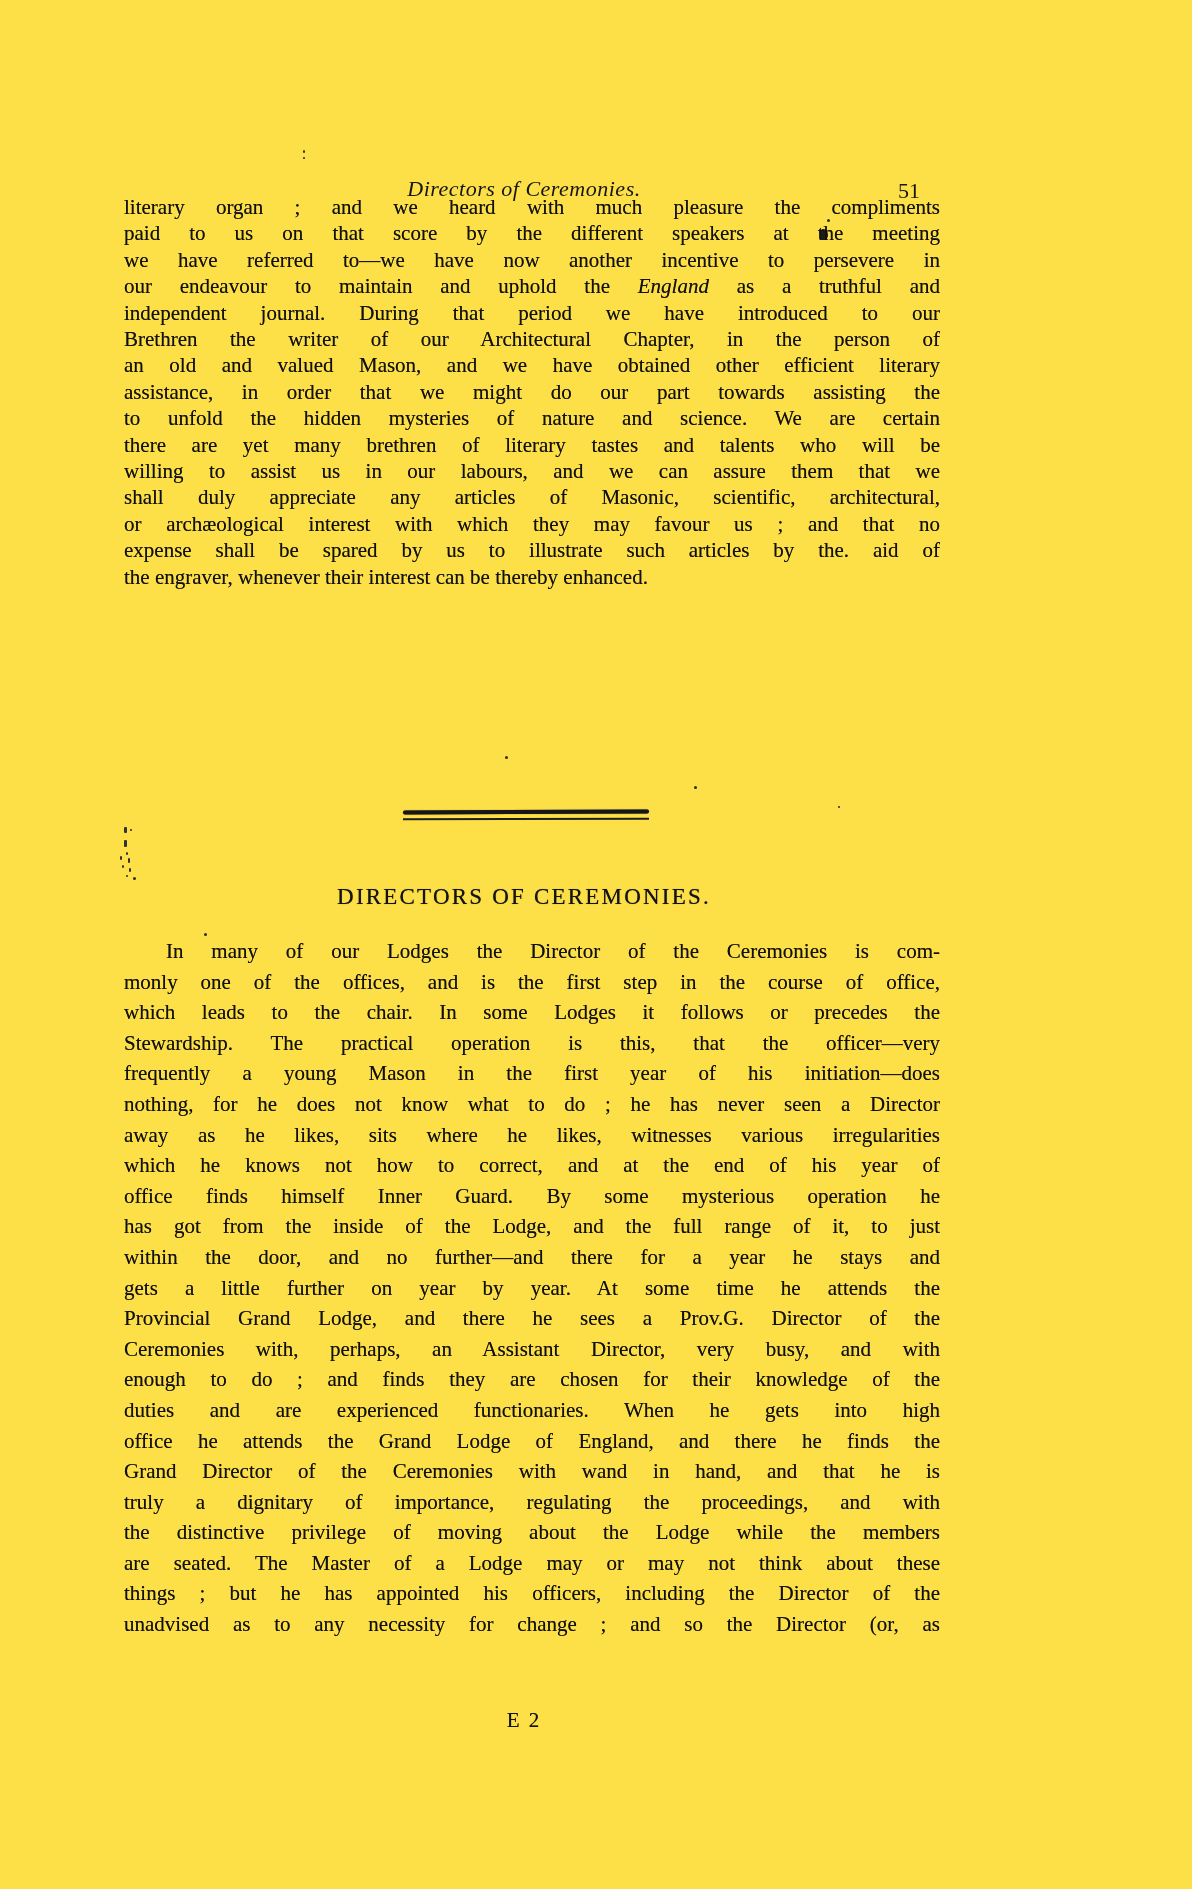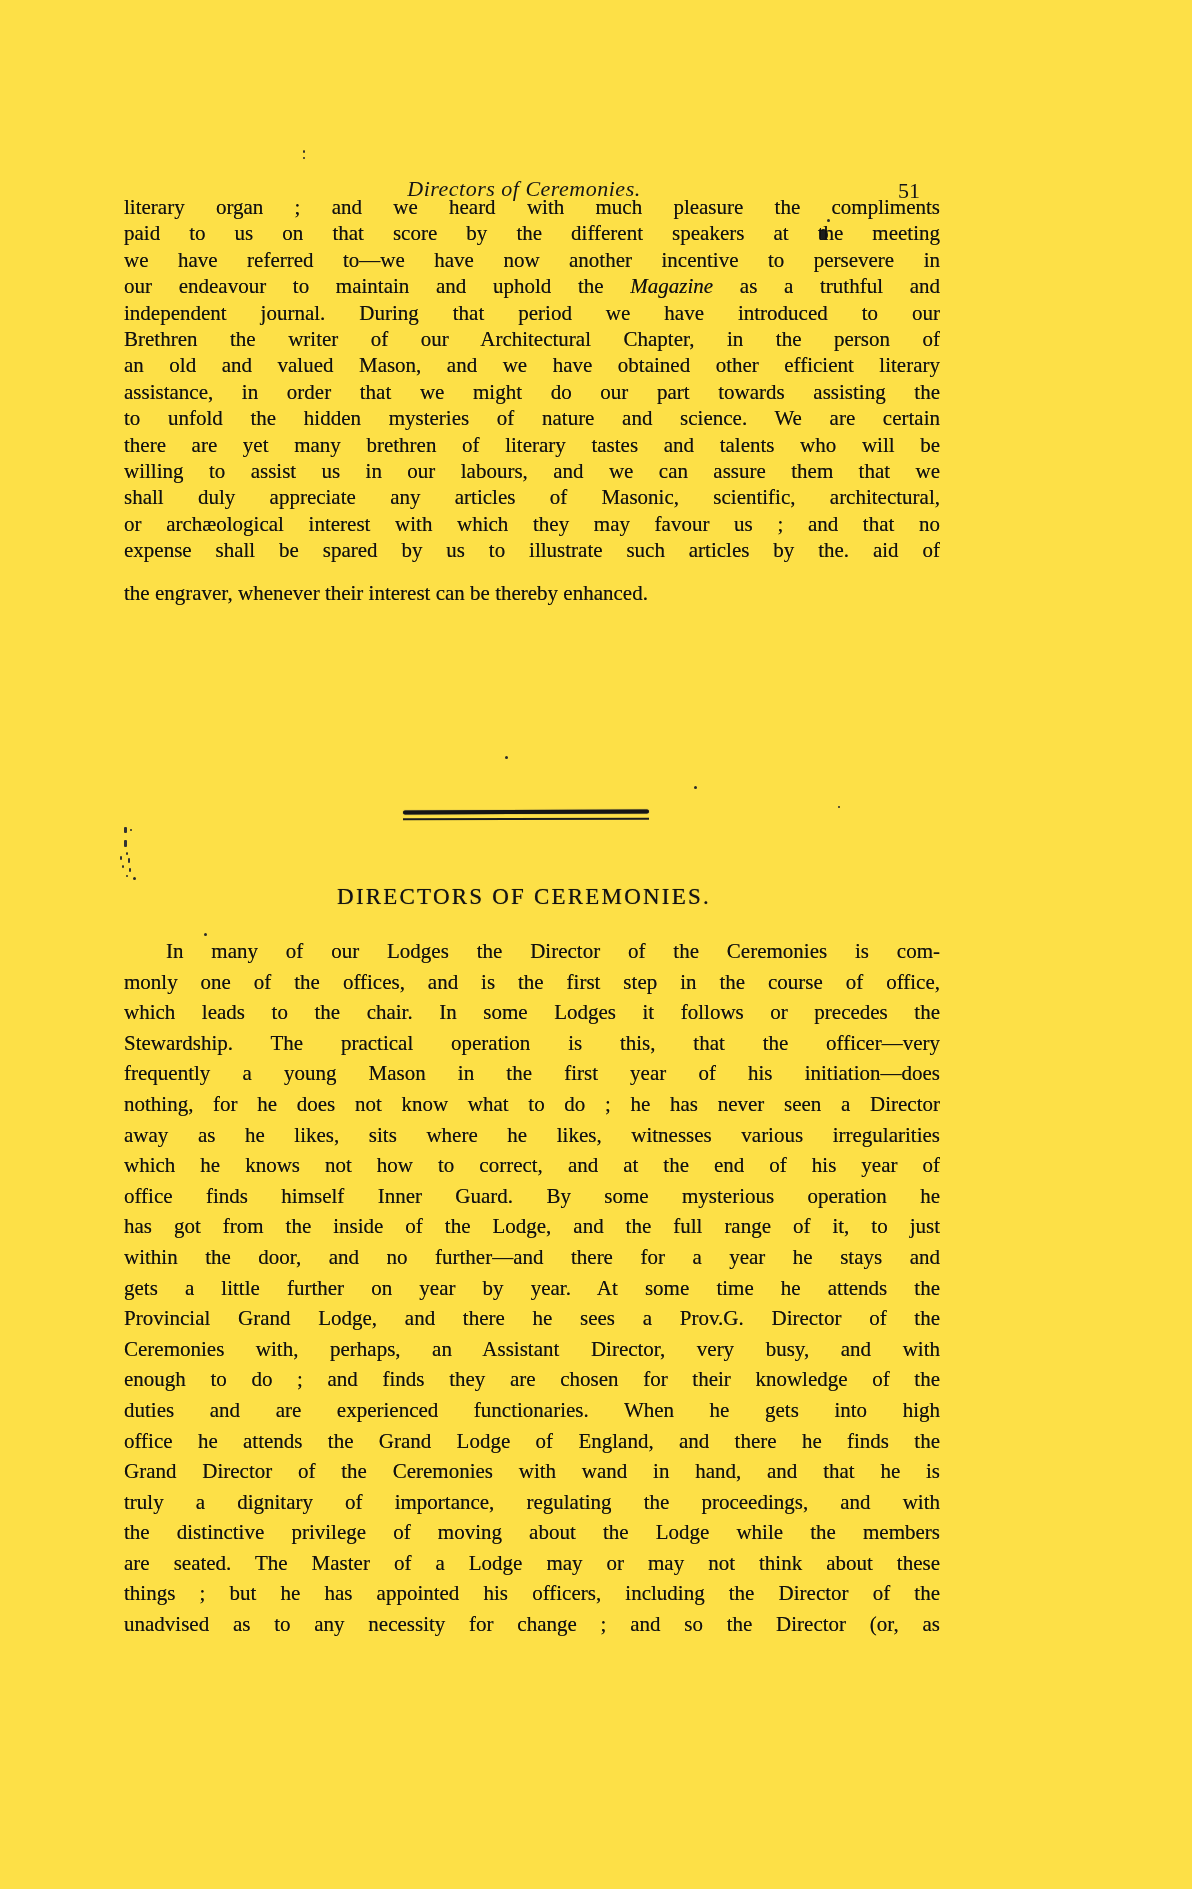--- a/index.html
+++ b/index.html
@@ -54,21 +54,20 @@
     text-align-last: justify;
     overflow: hidden;
     white-space: normal;
   }
   .para1 {
     top: 194px;
     line-height: 26.4px;
   }
   .para1 .line:last-child {
     text-align-last: left;
-    margin-top: 16px;
   }
   .para2 {
     top: 936px;
     line-height: 30.6px;
   }
   .para2 .line:first-child {
     text-indent: 42px;
   }
 
   
@@ -165,21 +164,21 @@
   <div class="dash" style="left:128px;top:858px;width:2px;height:5px;"></div>
   <div class="speck" style="left:122px;top:865px;width:2px;height:3px;"></div>
   <div class="dash" style="left:129px;top:868px;width:2px;height:4px;"></div>
   <div class="speck" style="left:126px;top:875px;width:2px;height:2px;"></div>
   <div class="speck" style="left:133px;top:877px;width:3px;height:3px;"></div>
 
   <div class="para para1">
       <div class="line">literary organ ; and we heard with much pleasure the compliments</div>
       <div class="line">paid to us on that score by the different speakers at the meeting</div>
       <div class="line">we have referred to—we have now another incentive to persevere in</div>
-      <div class="line">our endeavour to maintain and uphold the <i>Magazine</i> as a truthful and</div>
+      <div class="line">our endeavour to maintain and uphold the <i>England</i> as a truthful and</div>
       <div class="line">independent journal. During that period we have introduced to our</div>
       <div class="line">Brethren the writer of our Architectural Chapter, in the person of</div>
       <div class="line">an old and valued Mason, and we have obtained other efficient literary</div>
       <div class="line">assistance, in order that we might do our part towards assisting the</div>
       <div class="line">to unfold the hidden mysteries of nature and science. We are certain</div>
       <div class="line">there are yet many brethren of literary tastes and talents who will be</div>
       <div class="line">willing to assist us in our labours, and we can assure them that we</div>
       <div class="line">shall duly appreciate any articles of Masonic, scientific, architectural,</div>
       <div class="line">or archæological interest with which they may favour us ; and that no</div>
       <div class="line">expense shall be spared by us to illustrate such articles by the. aid of</div>
@@ -212,14 +211,15 @@
       <div class="line">duties and are experienced functionaries. When he gets into high</div>
       <div class="line">office he attends the Grand Lodge of England, and there he finds the</div>
       <div class="line">Grand Director of the Ceremonies with wand in hand, and that he is</div>
       <div class="line">truly a dignitary of importance, regulating the proceedings, and with</div>
       <div class="line">the distinctive privilege of moving about the Lodge while the members</div>
       <div class="line">are seated. The Master of a Lodge may or may not think about these</div>
       <div class="line">things ; but he has appointed his officers, including the Director of the</div>
       <div class="line">unadvised as to any necessity for change ; and so the Director (or, as</div>
     </div>
 
+  <div class="sig">E 2</div>
 
 </div>
 
 </body></html>

